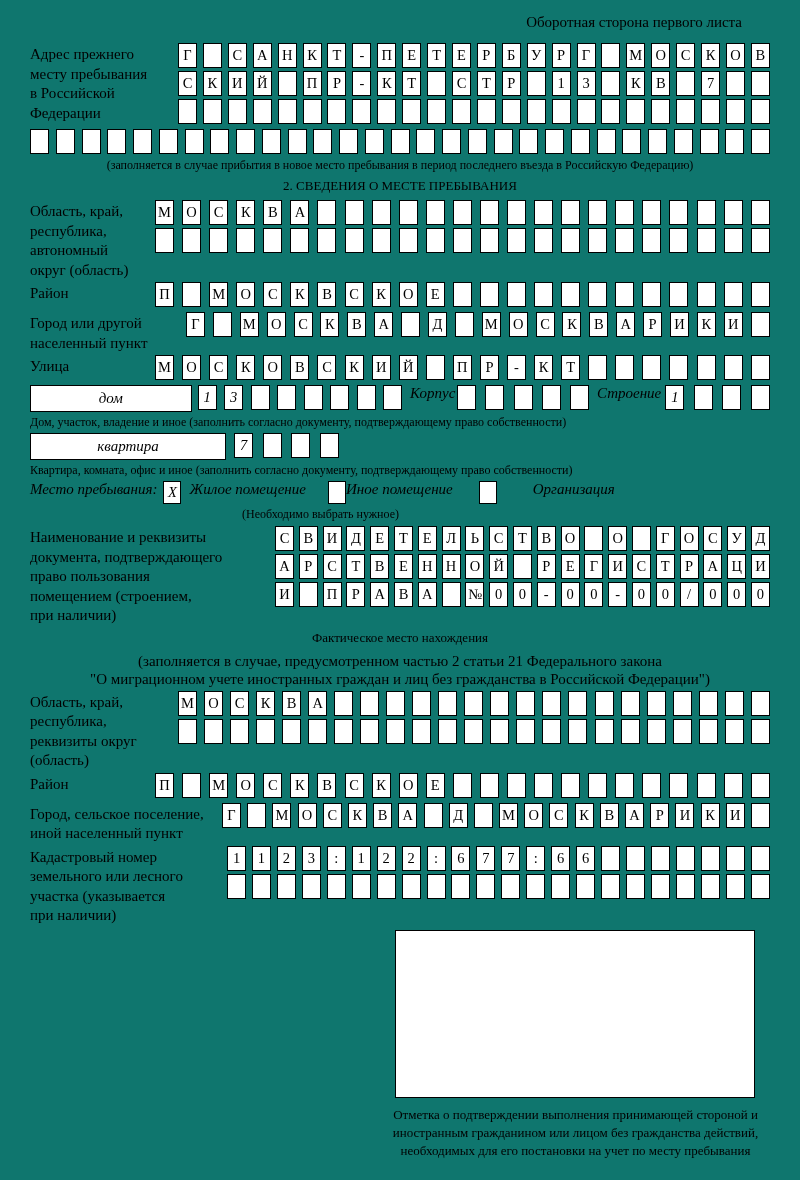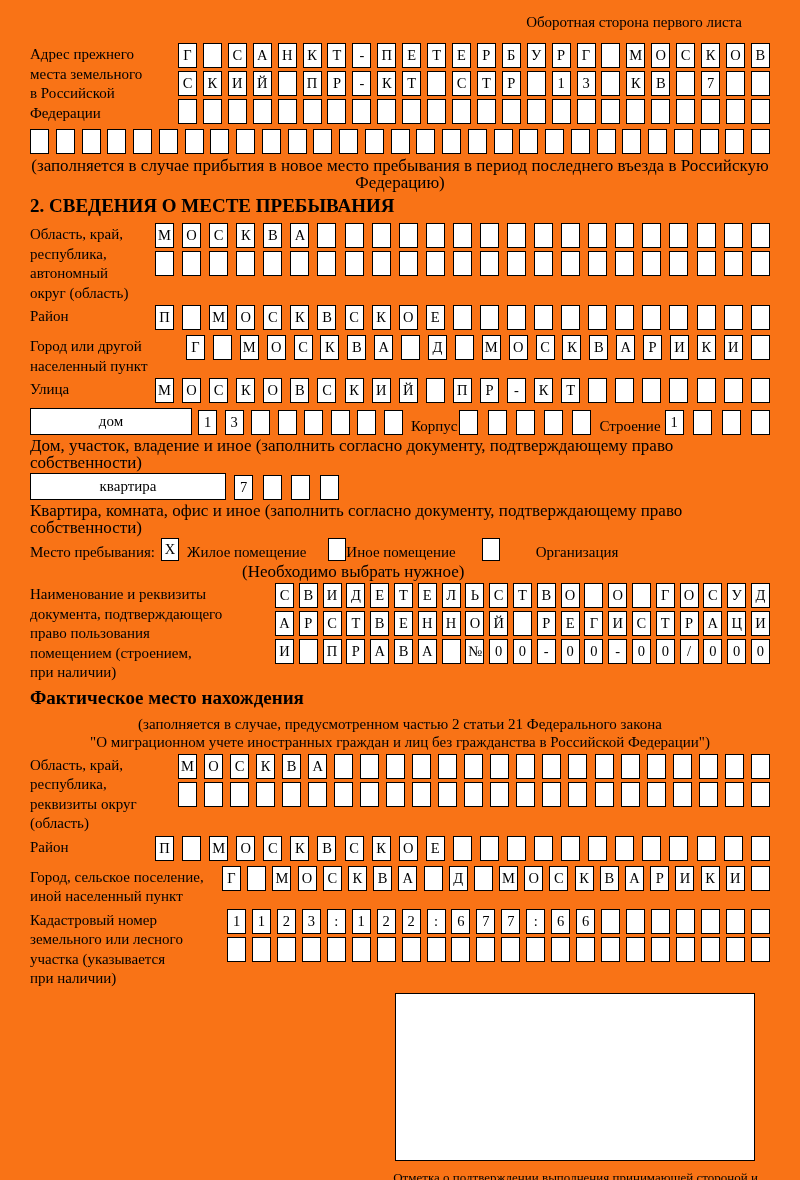--- a/index.html
+++ b/index.html
@@ -1,38 +1,38 @@
 <!DOCTYPE html>
 <html><head>
 <meta charset="utf-8">
 <style>
   html,body{margin:0;padding:0;background:#fff;}
   .page{
     position:relative;width:800px;height:1180px;box-sizing:border-box;
-    padding:14px 30px 0 30px;background:#f97316;color:#000;
+    padding:14px 30px 0 30px;background:#0f766e;color:#000;
     font-family:"Liberation Serif","DejaVu Serif",serif;overflow:hidden;
   }
   .header-note{text-align:right;padding-right:28px;font-size:15px;margin-bottom:12px;}
   .field{display:flex;align-items:flex-start;margin-bottom:2px;}
   .flabel{font-size:15px;line-height:19.5px;padding-top:2px;}
   .lw148{flex:0 0 148px;} .lw125{flex:0 0 125px;} .lw156{flex:0 0 156px;}
   .lw245{flex:0 0 245px;} .lw192{flex:0 0 192px;} .lw197{flex:0 0 197px;}
   .cellrow{display:flex;justify-content:space-between;height:25px;margin-bottom:3px;}
   .cell{
     box-sizing:border-box;width:19px;height:25px;border:1.5px solid #000;
     display:inline-flex;align-items:center;justify-content:center;
     font-size:14.5px;line-height:1;background:#fff;
   }
   .r592{width:592px;} .r740{width:740px;} .r615{width:615px;} .r584{width:584px;}
   .r495{width:495px;} .r548{width:548px;} .r543{width:543px;}
   .r205{width:205px;} .r132{width:132px;} .r105{width:105px;}
-  .caption{font-size:17px;line-height:17px;margin-bottom:2px;}
+  .caption{font-size:12px;line-height:17px;margin-bottom:2px;}
   .center{text-align:center;}
-  .sec-title{font-weight:bold;font-size:19px;text-align:left;margin:4px 0 6px 0;}
-  .inline-row{display:flex;align-items:flex-end;margin-bottom:2px;}
+  .sec-title{font-weight:normal;font-size:13px;text-align:center;margin:4px 0 6px 0;}
+  .inline-row{display:flex;align-items:flex-start;margin-bottom:2px;font-style:italic;}
   .widebox{
     box-sizing:border-box;height:27px;border:1.5px solid #000;
     display:flex;align-items:center;justify-content:center;font-size:15px;background:#fff;
   }
   .wb162{width:162px;} .wb196{width:196px;}
   .inline-label{font-size:15px;white-space:nowrap;}
   .checkbox{
     box-sizing:border-box;width:18px;height:23px;border:1.5px solid #000;
     display:inline-flex;align-items:center;justify-content:center;font-size:14.5px;background:#fff;
   }
@@ -49,21 +49,21 @@
 </head>
 <body>
 
 <div class="page">
 
   <div class="header-note">Оборотная сторона первого листа</div>
 
   <div class="field">
     <div class="flabel lw148">
       <div>Адрес прежнего</div>
-      <div>места земельного</div>
+      <div>месту пребывания</div>
       <div>в Российской</div>
       <div>Федерации</div>
     </div>
     <div>
       <div class="cellrow r592">
           <span class="cell">Г</span>
           <span class="cell"></span>
           <span class="cell">С</span>
           <span class="cell">А</span>
           <span class="cell">Н</span>

